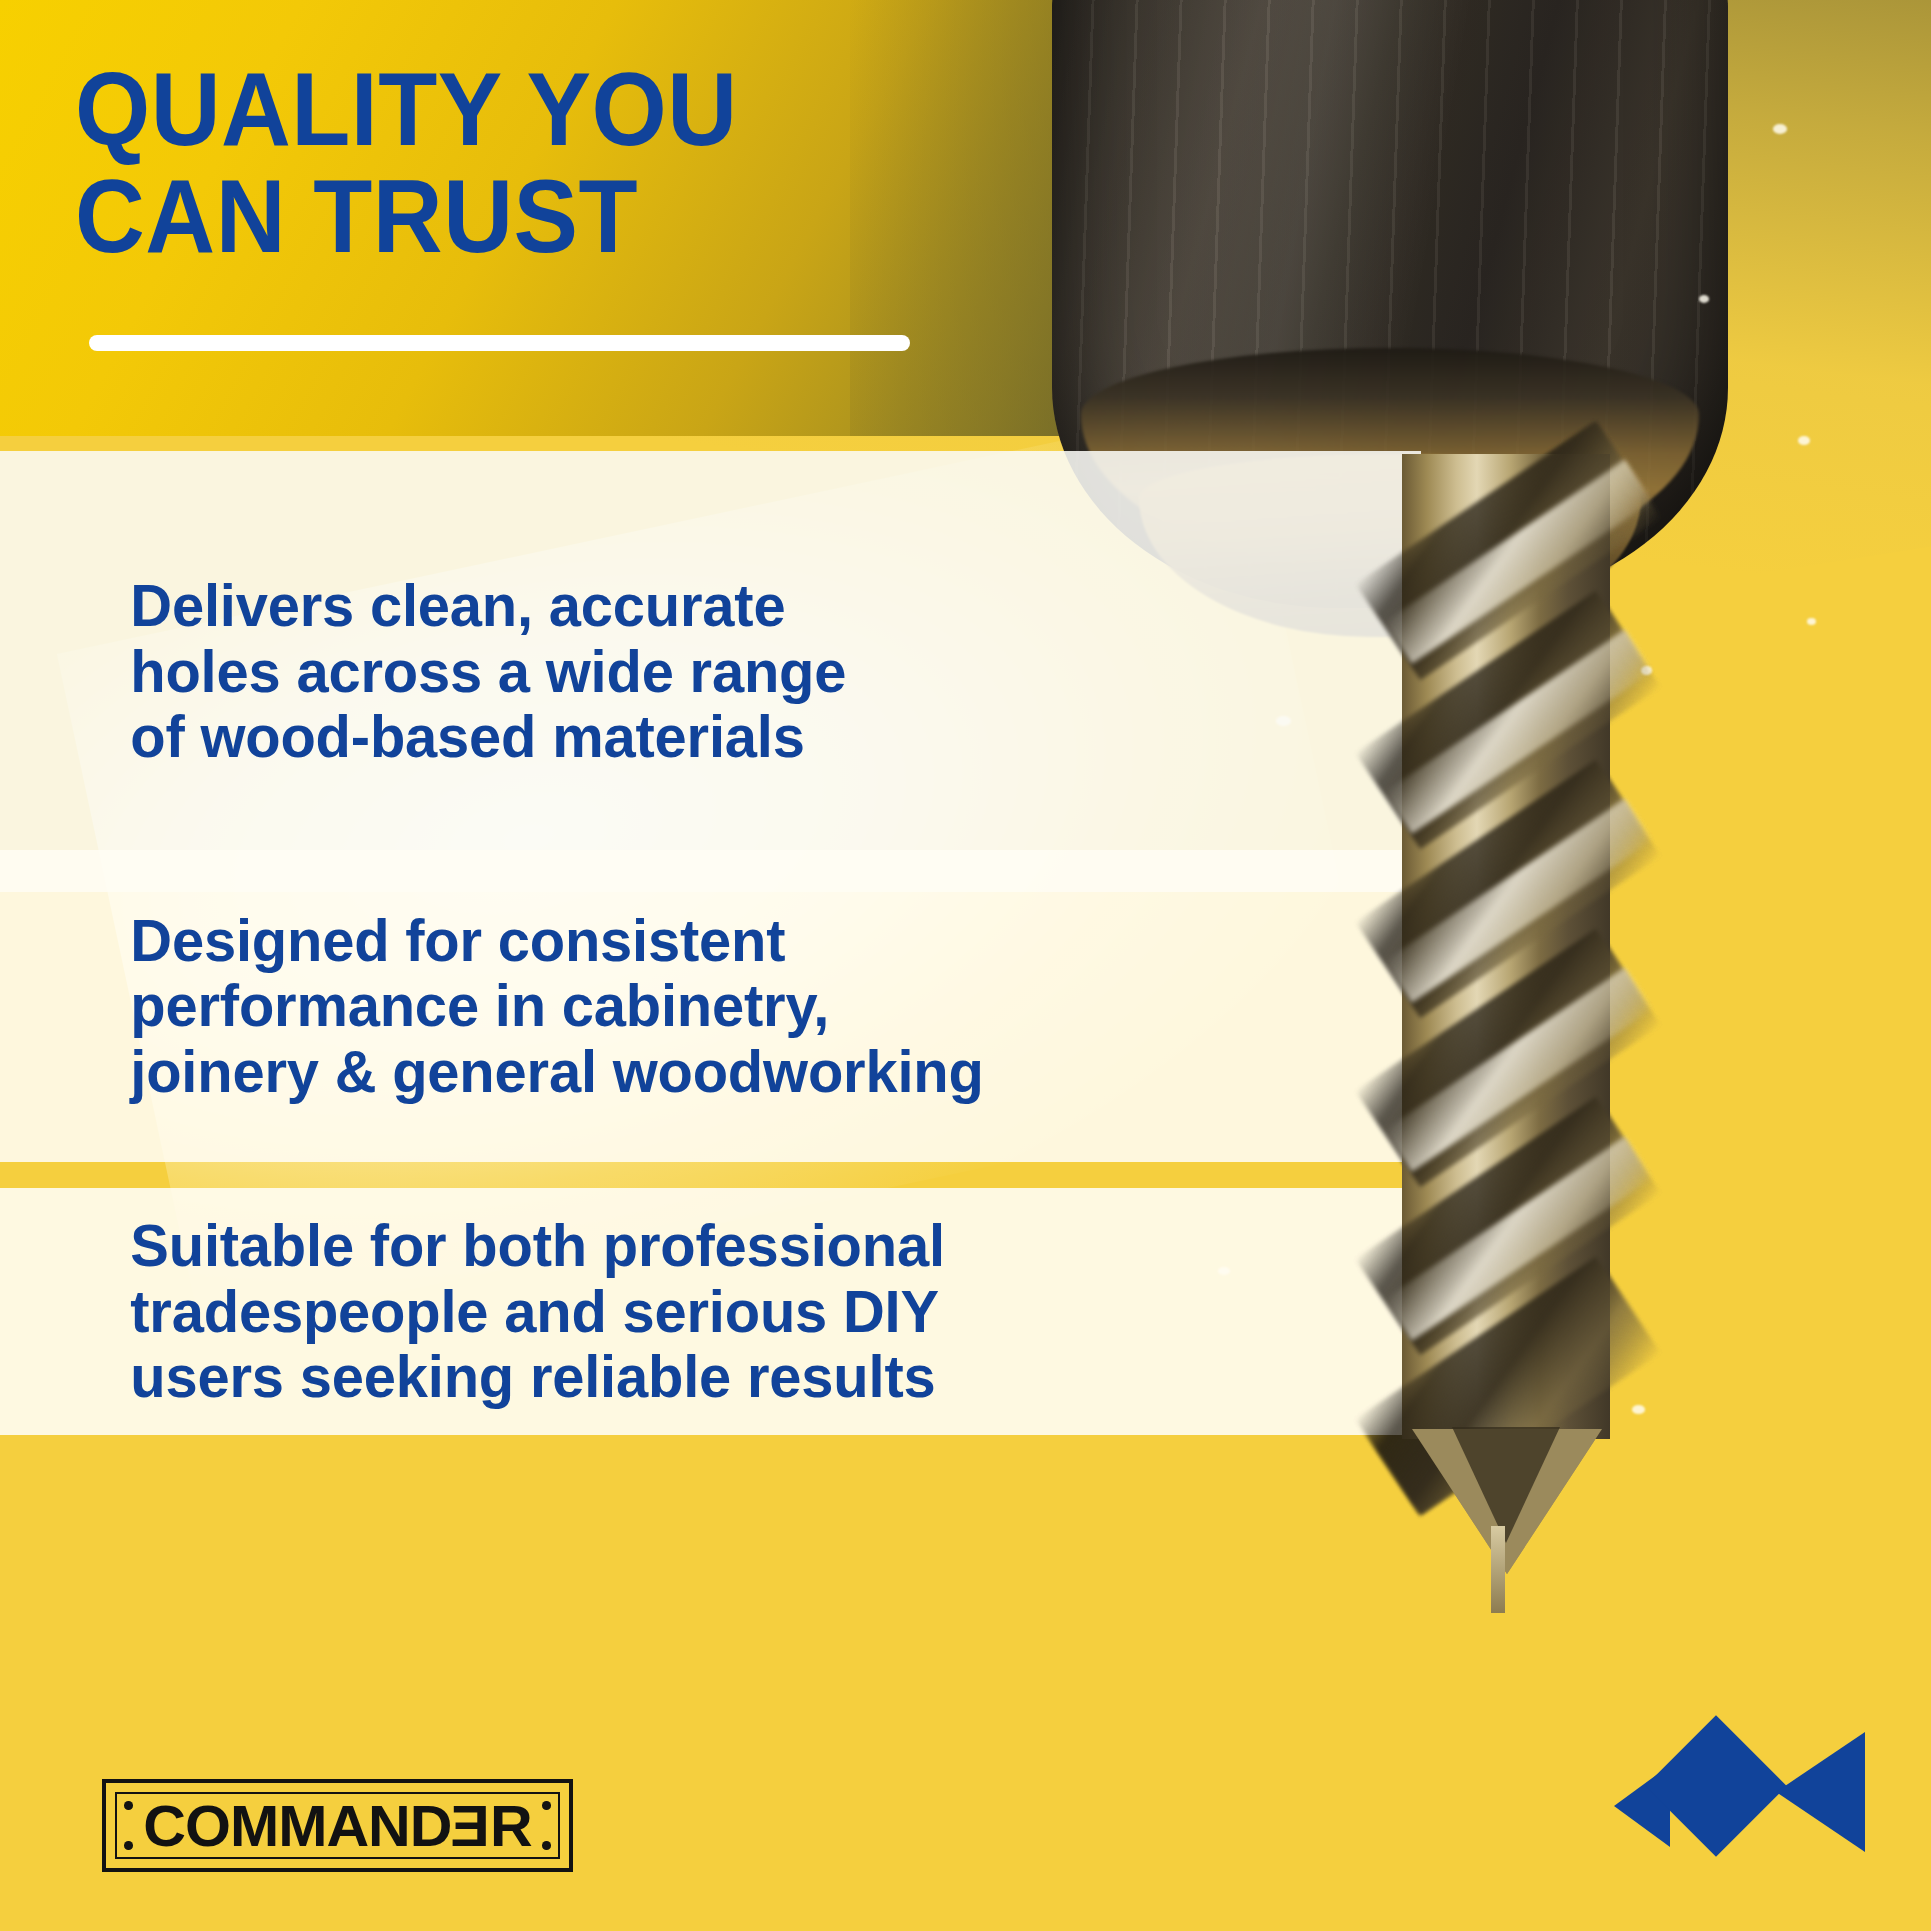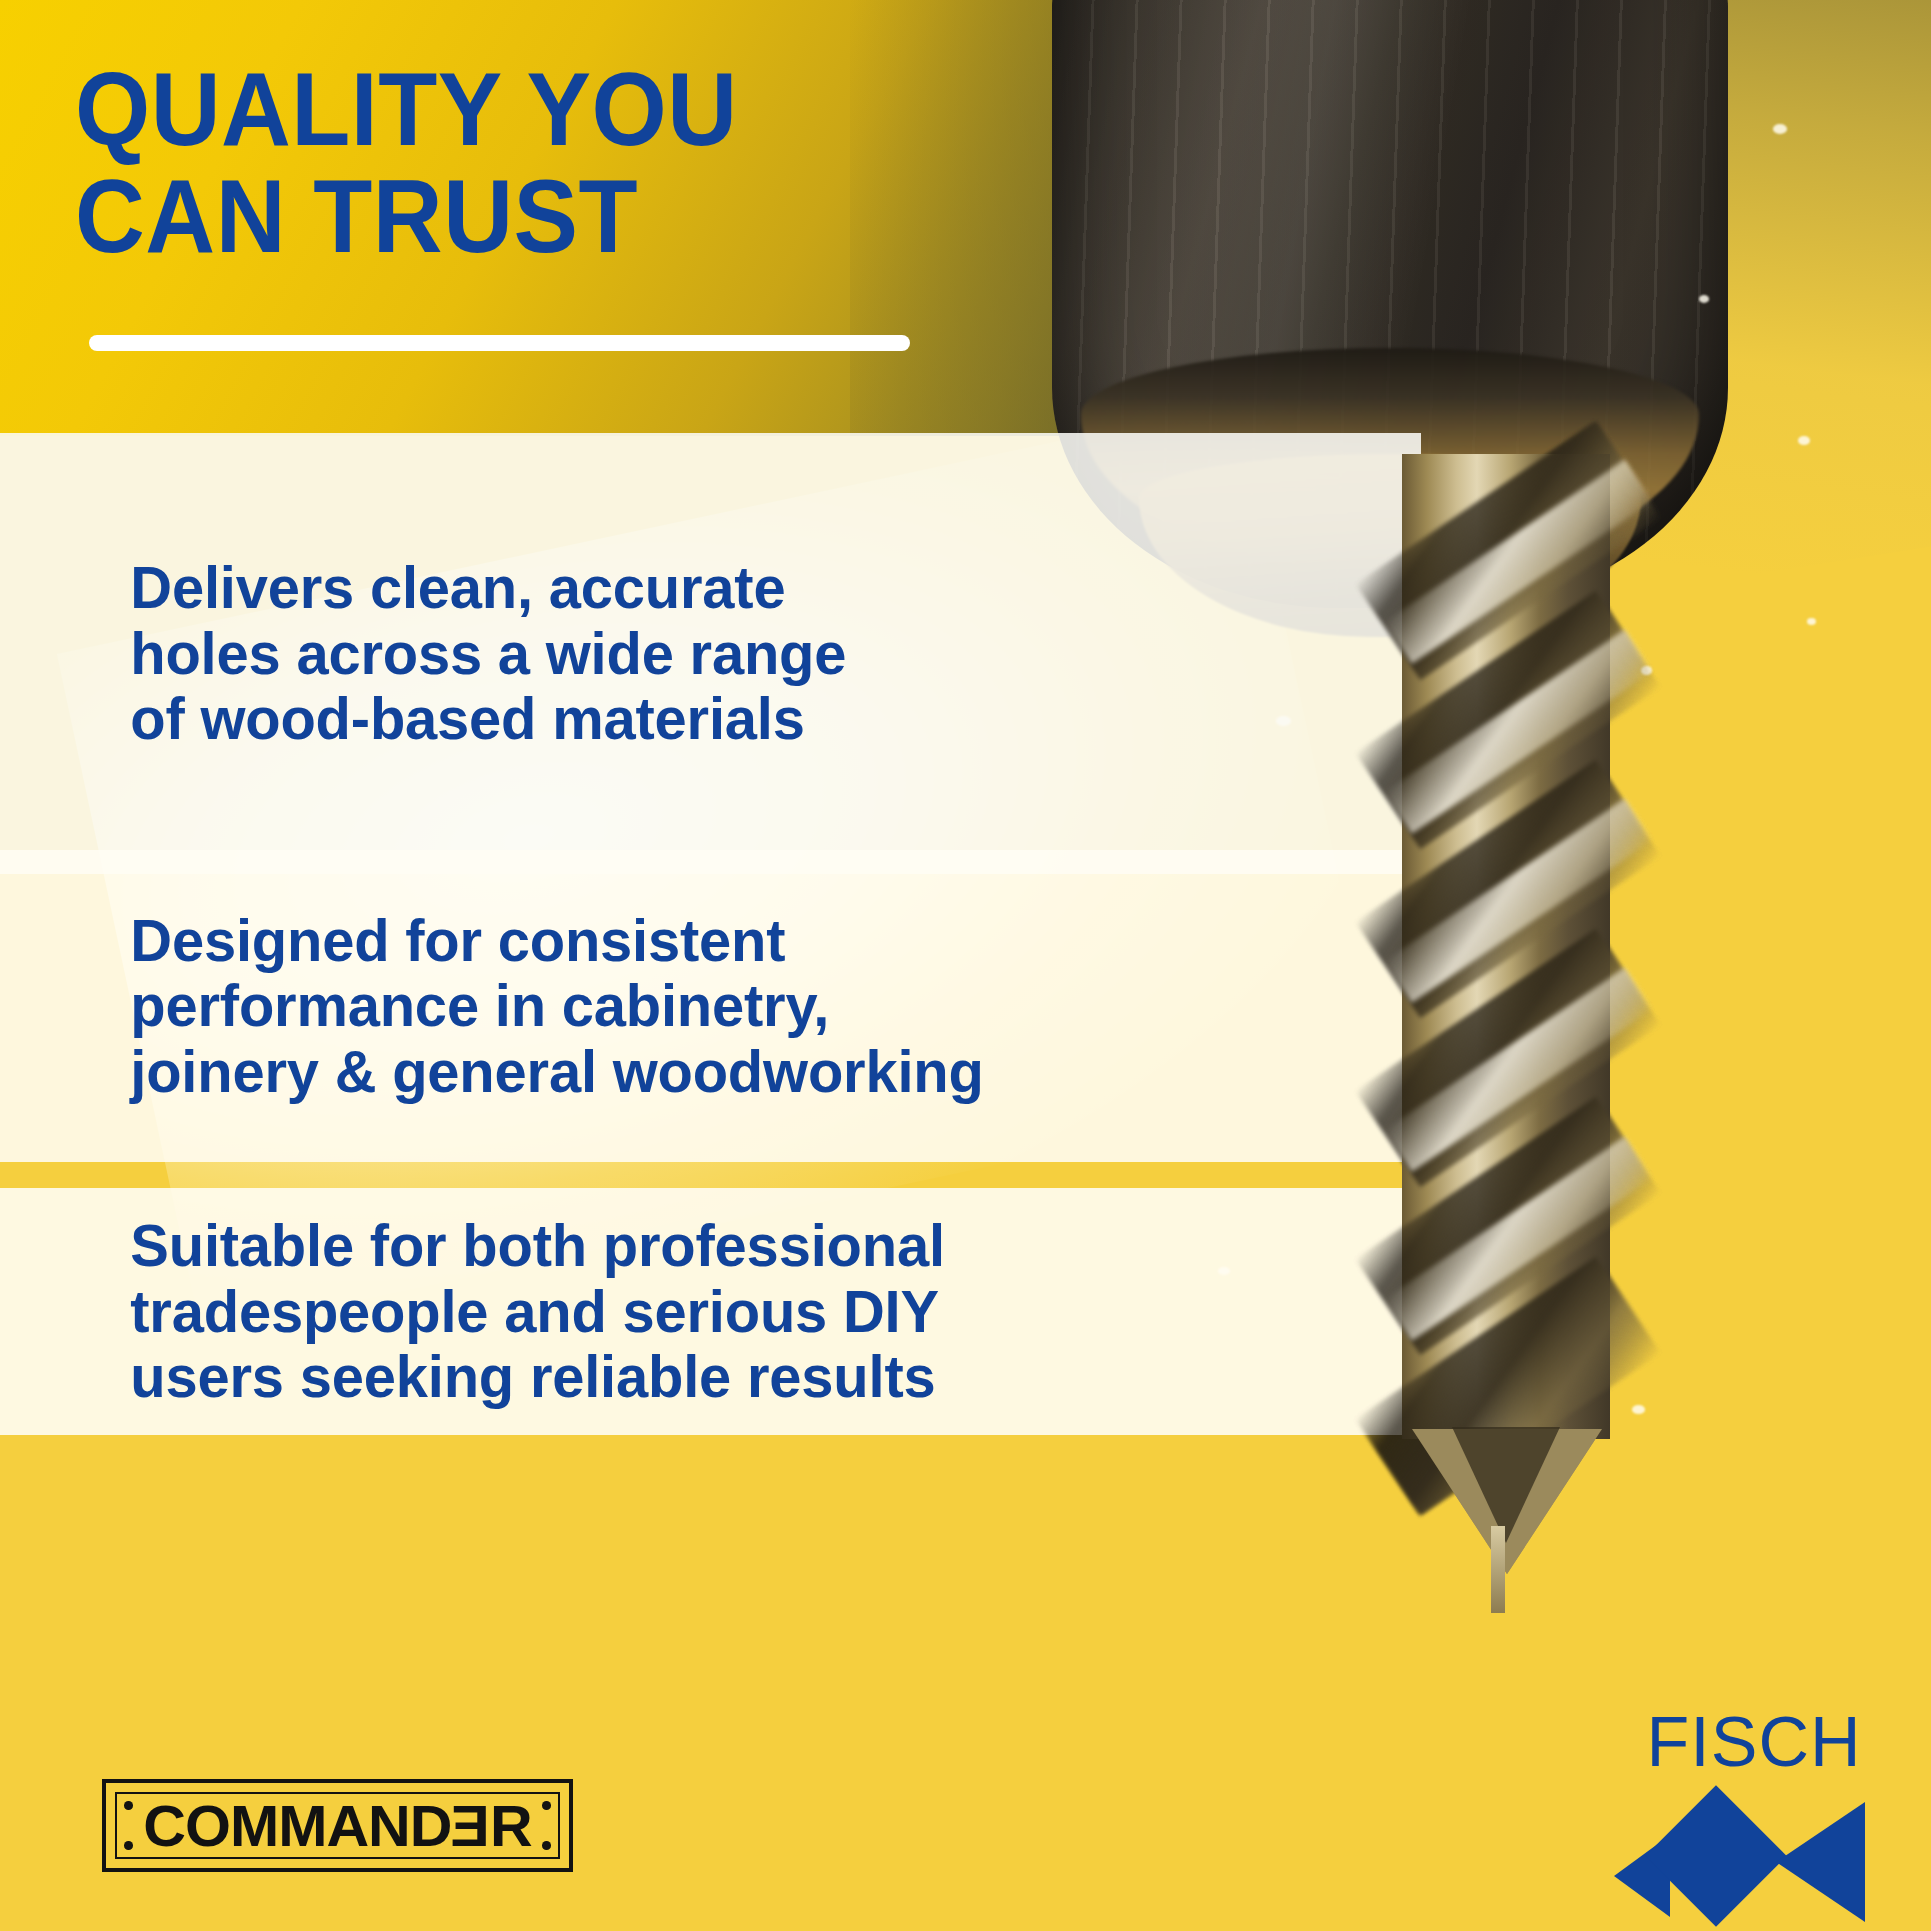--- a/index.html
+++ b/index.html
@@ -248,21 +248,21 @@
 
   
   .band {
     position: absolute;
     left: 0;
     width: 1421px;
     background: rgba(255,255,255,0.86);
     display: flex;
     align-items: center;
   }
-  .band-1 { top: 433px;  height: 441px; background: rgba(250,250,246,0.88); }
+  .band-1 { top: 451px;  height: 441px; background: rgba(250,250,246,0.88); }
   .band-2 { top: 850px;  height: 312px; background: rgba(255,253,244,0.88); }
   .band-3 { top: 1188px; height: 247px; background: rgba(255,253,243,0.90); }
 
   .band-text {
     color: #11439a;
     font-weight: 700;
     font-size: 60px;
     line-height: 1.09;
     letter-spacing: -0.2px;
     padding-left: 135px;
@@ -451,21 +451,20 @@
   <div class="commander">
     <div class="commander-inner"></div>
     <span class="commander-dot cd-tl"></span>
     <span class="commander-dot cd-tr"></span>
     <span class="commander-dot cd-bl"></span>
     <span class="commander-dot cd-br"></span>
     <span class="commander-word"><span>COMMAND</span><span class="rev-e">E</span><span>R</span></span>
   </div>
 
   <div class="fisch">
-    <div class="fisch-word">FISCH</div>
     <div class="fisch-mark">
       <span class="fm-fin"></span>
       <span class="fm-body"></span>
       <span class="fm-tail"></span>
     </div>
   </div>
 
 </div>
 
 

